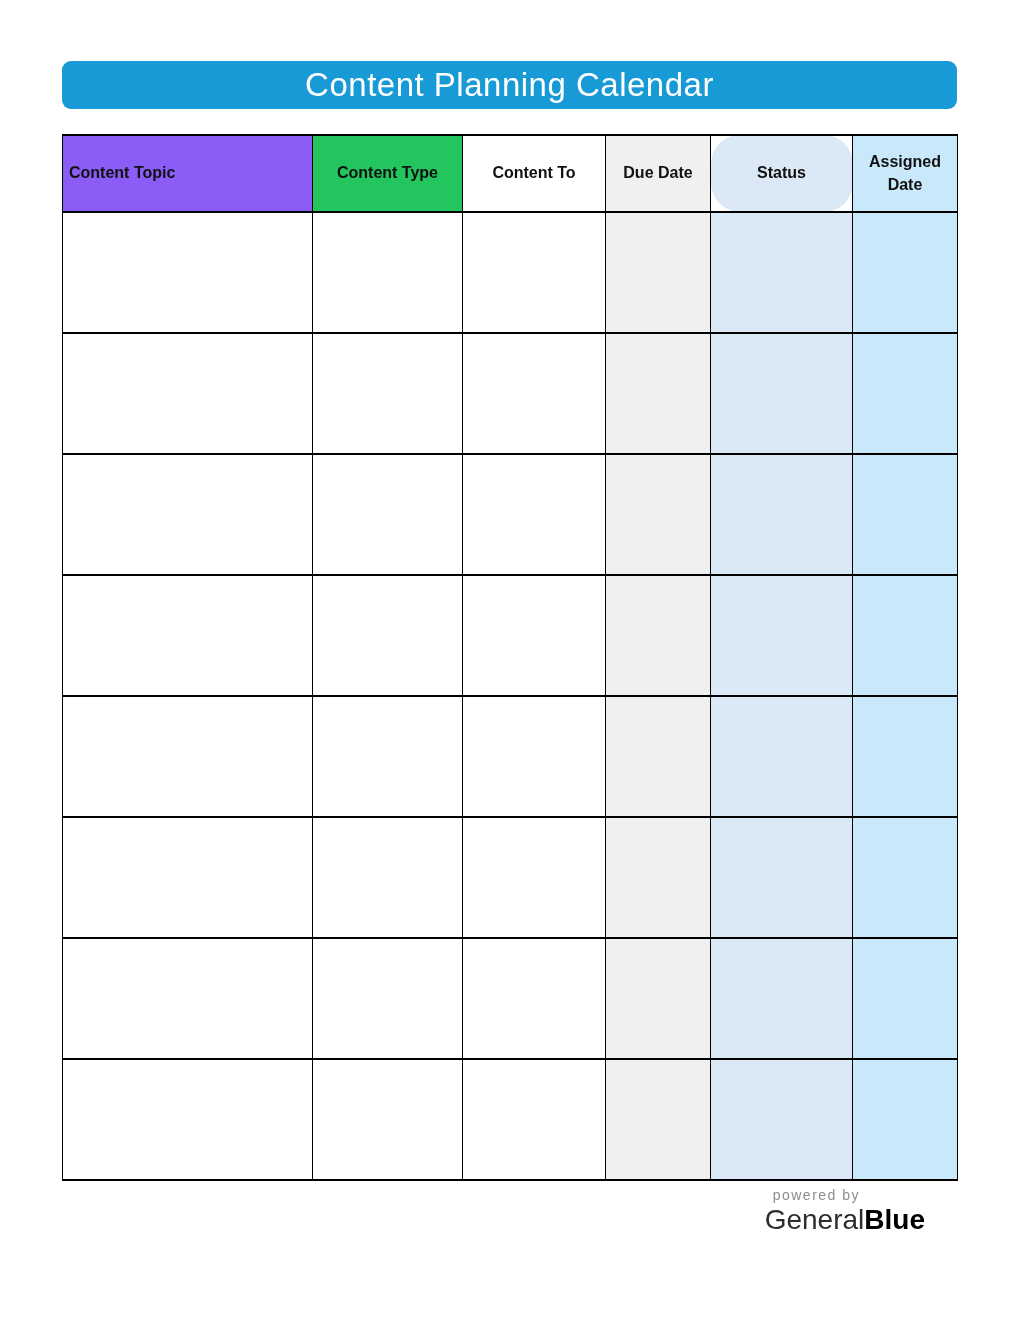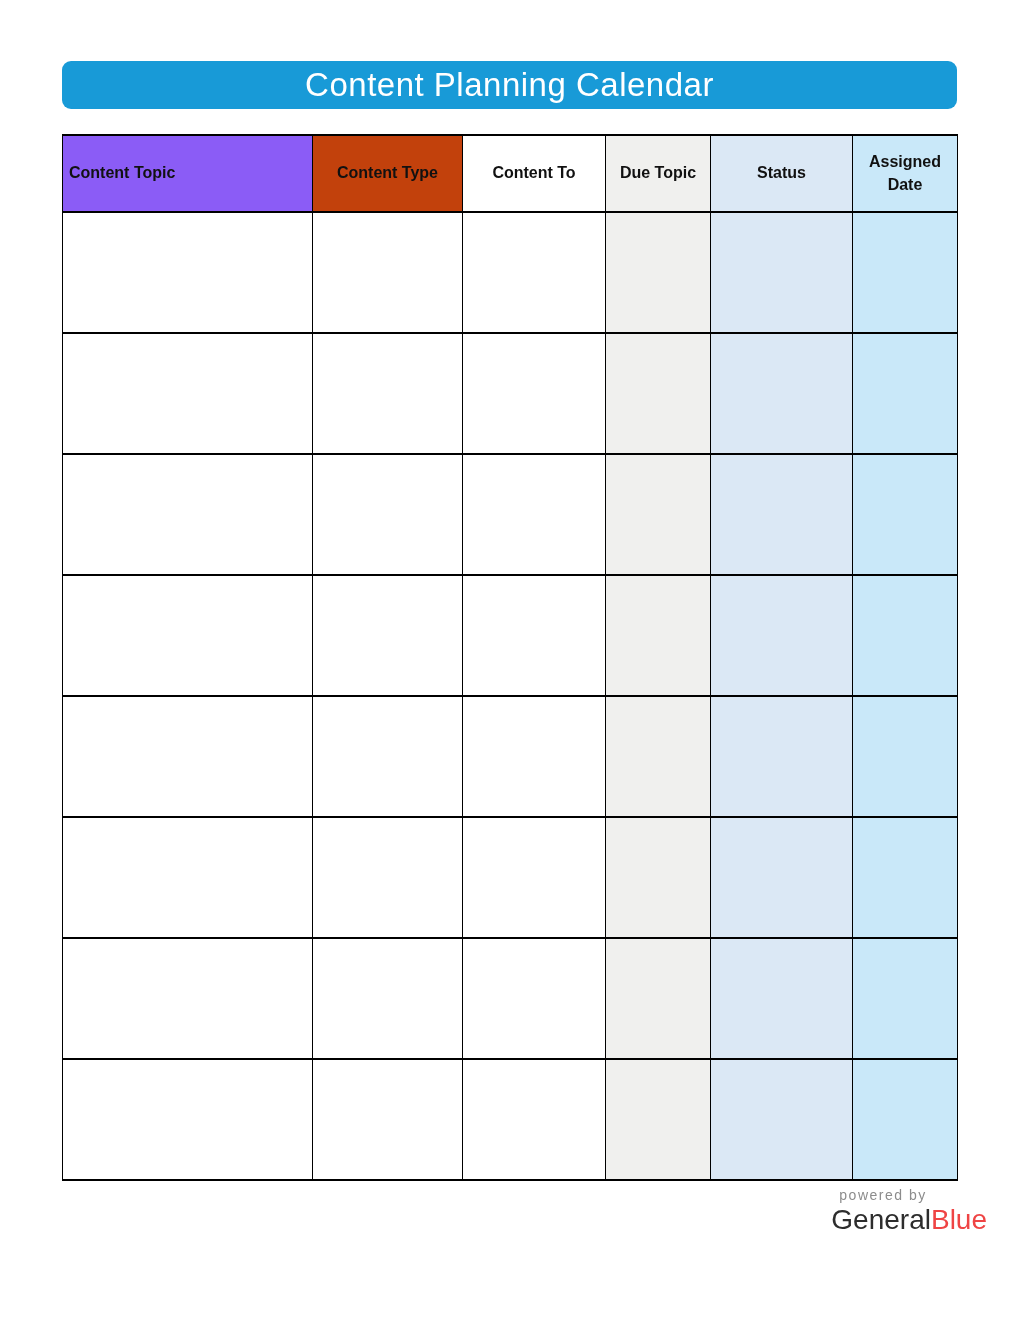--- a/index.html
+++ b/index.html
@@ -54,21 +54,21 @@
     text-align: left;
     padding-left: 9px;
   }
   td {
     font-size: 15px;
     color: #222222;
   }
   .footer {
     display: flex;
     justify-content: flex-end;
-    padding-right: 33px;
+    padding-right: 95px;
     margin-top: 7px;
   }
   .footer-inner {
     display: flex;
     flex-direction: column;
     align-items: flex-start;
   }
   .powered-by {
     font-size: 14px;
     letter-spacing: 1.5px;
@@ -94,24 +94,24 @@
     <col style="width:250px">
     <col style="width:150px">
     <col style="width:143px">
     <col style="width:105px">
     <col style="width:142px">
     <col style="width:105px">
   </colgroup>
   <thead>
     <tr>
       <th class="col-topic" style="background-color: #8b5cf6;">Content Topic</th>
-      <th style="background-color: #c2410c;">Content Type</th>
+      <th style="background-color: #22c55e;">Content Type</th>
       <th style="background-color: rgb(255, 255, 255);">Content To</th>
-      <th style="background-color: rgb(240, 240, 238);">Due Topic</th>
-      <th style="background-color: rgb(219, 232, 245);">Status</th>
+      <th style="background-color: rgb(240, 240, 238);">Due Date</th>
+      <th style="background-color: rgb(219, 232, 245); border-radius: 29px;">Status</th>
       <th style="background-color: rgb(201, 232, 249);">Assigned Date</th>
     </tr>
   </thead>
   <tbody>
       <tr>
         <td style="background-color: rgb(255, 255, 255);"></td>
         <td style="background-color: rgb(255, 255, 255);"></td>
         <td style="background-color: rgb(255, 255, 255);"></td>
         <td style="background-color: rgb(240, 240, 238);"></td>
         <td style="background-color: rgb(219, 232, 245);"></td>
@@ -172,15 +172,15 @@
         <td style="background-color: rgb(240, 240, 238);"></td>
         <td style="background-color: rgb(219, 232, 245);"></td>
         <td style="background-color: rgb(201, 232, 249);"></td>
       </tr>
     </tbody>
 </table>
 
 <div class="footer">
   <div class="footer-inner">
     <div class="powered-by" style="color: rgb(140, 140, 140);">powered by</div>
-    <div class="brand"><span style="color: rgb(45, 45, 45);">General</span><span style="color: #ef4444;">Blue</span></div>
+    <div class="brand"><span style="color: rgb(45, 45, 45);">General</span><span style="color: #000000; font-weight: bold;">Blue</span></div>
   </div>
 </div>
 
 </body></html>

